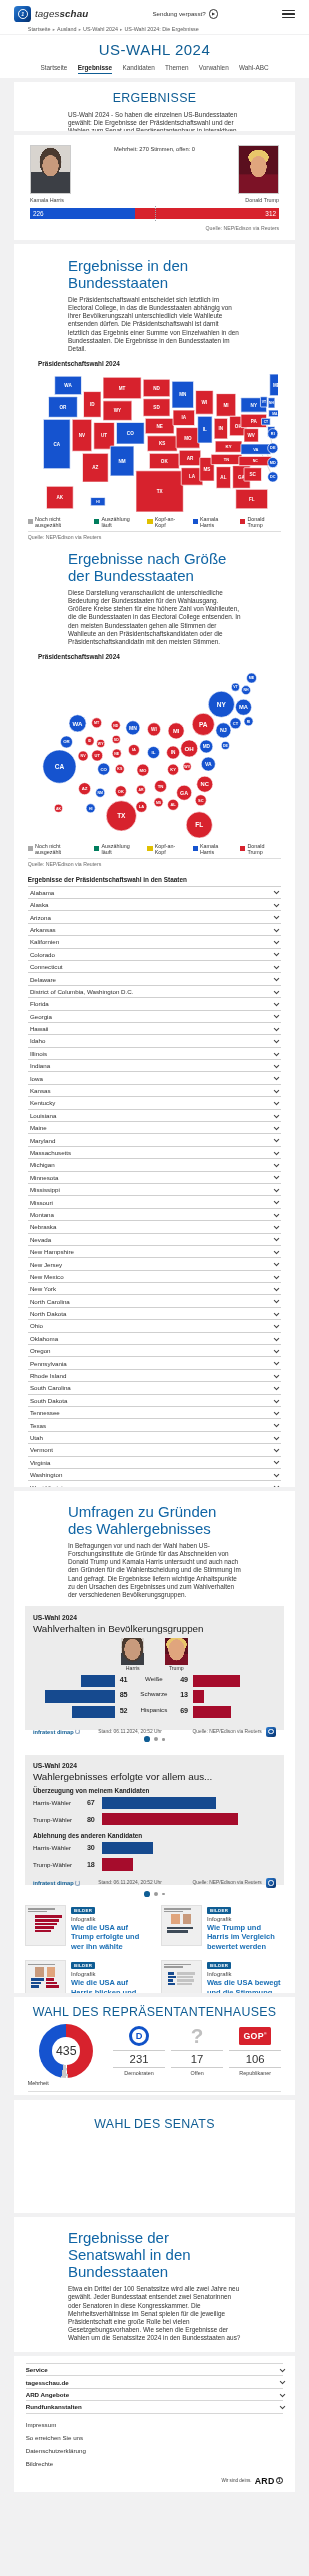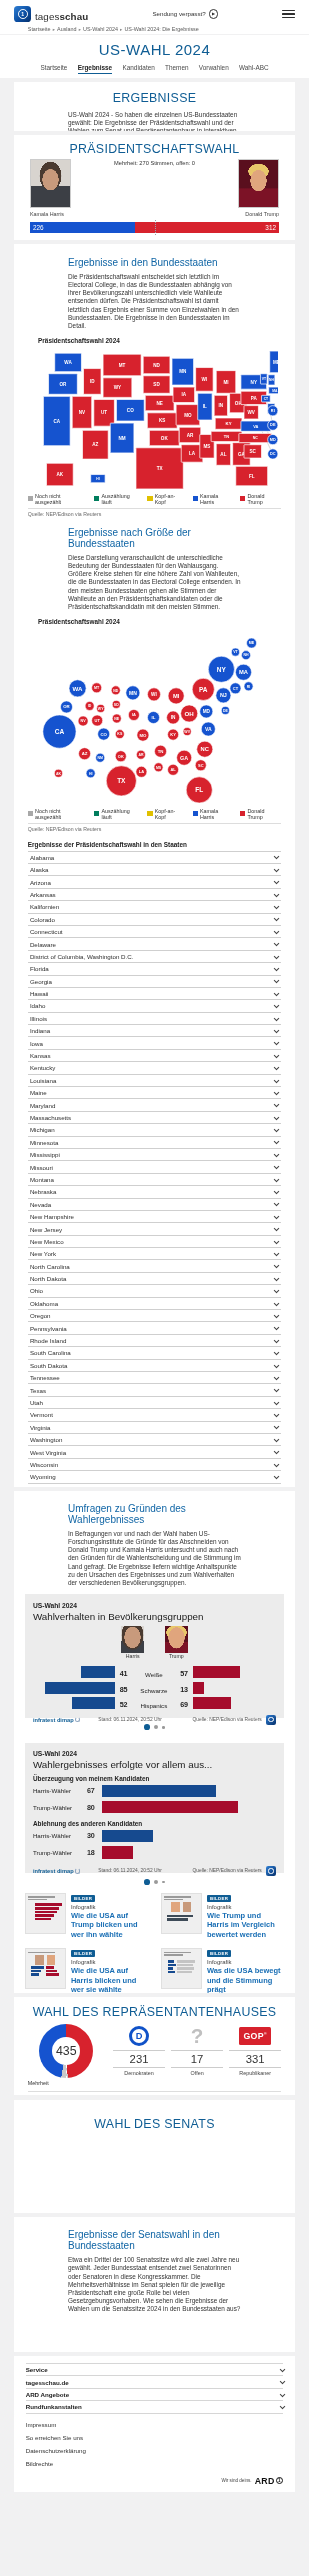--- a/index.html
+++ b/index.html
@@ -2,21 +2,21 @@
 <html lang="de" style="font-size:8.2px"><head>
 <meta charset="utf-8">
 <style>
   * { margin:0; padding:0; box-sizing:border-box; }
   html,body { width:309px; }
   body { font-family:"Liberation Sans","DejaVu Sans",sans-serif; background:#f1f1f2; color:#2b2b2b; }
 
   
   .site-header { background:#fff; padding:3.6px 14.4px 0 14.4px; height:34px; }
   .hdr-row { display:flex; align-items:center; height:20.6px; }
-  .brand { display:flex; align-items:flex-end; gap:4.1px; flex:0 0 auto; }
+  .brand { display:flex; align-items:center; gap:4.1px; flex:0 0 auto;font-style:italic; }
   .brand-logo { width:16.5px; height:16.5px; border-radius:3.6px;
      background:linear-gradient(135deg,#2f7fd4 0%,#0b4ea2 55%,#06306b 100%);
      display:flex; align-items:center; justify-content:center; }
   .brand-logo .ring { width:9.8px; height:9.8px; border-radius:50%; border:1.3px solid #fff;
      display:flex; align-items:center; justify-content:center; color:#fff; font-size:5.2px; font-weight:bold; }
   .brand-word { font-size:9.8px; color:#2e2e2e; letter-spacing:0.1px; }
   .brand-word b { font-weight:700; }
   .hdr-center { flex:1; display:flex; align-items:center; justify-content:center; gap:3.1px; color:#333; font-size:6.2px; }
   .play-icon { width:9.3px; height:9.3px; border:0.8px solid #333; border-radius:50%; display:inline-flex; align-items:center; justify-content:center; font-size:4.1px; color:#333; }
   .burger { width:12.4px; display:flex; flex-direction:column; gap:2.1px; cursor:pointer; }
@@ -30,21 +30,21 @@
   .tab-list { margin-top:6.2px; display:flex; justify-content:center; gap:10.3px; font-size:6.4px; color:#4a4a4a; }
   .tab { padding-bottom:2.1px; cursor:pointer; }
   .tab-active { color:#222; font-weight:700; border-bottom:1.5px solid #0f5d94; }
 
   
   main { padding:0 14.4px; }
   .card { background:#fff; margin-top:4.1px; overflow:hidden; }
   .sec-heading { color:#0f5d94; font-size:12.4px; font-weight:300; letter-spacing:0.3px; text-align:center; }
   .body-col { width:173px; margin:0 auto; text-align:left; }
   .body-col p, .card p.body-text { font-size:6.4px; line-height:8.2px; color:#333; }
-  h3.sub-heading { color:#1065a5; font-size:10px; font-weight:500; margin-bottom:5.2px; }
+  h3.sub-heading { color:#1065a5; font-size:15px; font-weight:500; margin-bottom:5.2px; }
   .chart-label { font-size:6.4px; font-weight:700; color:#222; margin:7.2px 0 3.1px 10.3px; }
   .source-row { font-size:5.2px; color:#6b6b6b; border-top:0.5px solid #ddd; padding-top:2.6px; margin-top:3.1px; }
   .source-right { text-align:right; }
 
   
   .card-ergebnisse { height:49px; padding-top:9.3px; }
   .card-ergebnisse .body-col { margin-top:5.2px; }
 
   
   .card-praesident { height:105px; padding:7.2px 15.5px 0 15.5px; }
@@ -84,21 +84,21 @@
 
   
   .card-umfragen { height:502px; padding:11.3px 10.3px 0 10.3px; }
   .ig-card { background:#ececec; padding:7.2px 8.2px 5.2px 8.2px; margin-top:7.2px; }
   .ig-kicker { font-size:6.7px; font-weight:700; color:#222; }
   .ig-title { font-size:9.8px; color:#222; margin-top:2.1px; font-weight:400; }
   .ig-photos { display:flex; justify-content:center; gap:20.6px; margin-top:4.1px; }
   .ig-photo-wrap { text-align:center; font-size:5.2px; color:#333; }
   .ig-photo { width:23px; height:27px; }
   .ig-chart { margin-top:4.1px; }
-  .ig-row { display:flex; align-items:flex-end; height:15.5px; }
+  .ig-row { display:flex; align-items:flex-start; height:15.5px; }
   .ig-bar-left { width:82px; display:flex; justify-content:flex-end; }
   .ig-bar-right { width:82px; }
   .ig-bar { height:12.4px; }
   .ig-val { width:17.5px; font-size:7.2px; font-weight:700; color:#222; text-align:center; }
   .ig-cat { width:43px; font-size:6.2px; color:#222; text-align:center; }
   .ig-footer { display:flex; align-items:center; font-size:4.9px; color:#555; margin-top:5.2px; }
   .ig-brand { color:#0f5d94; font-weight:700; font-size:5.7px; display:flex; align-items:center; gap:1.5px; }
   .ig-arc { width:5.2px; height:5.2px; border:1px solid #8fa6c0; border-top-color:transparent; border-radius:50%; display:inline-block; }
   .ig-stand { flex:1; text-align:center; }
   .ig-src { width:82px; text-align:right; }
@@ -212,21 +212,20 @@
 <main>
 
   <section class="card card-ergebnisse">
     <div class="sec-heading">ERGEBNISSE</div>
     <div class="body-col">
         <p>US-Wahl 2024 - So haben die einzelnen US-Bundesstaaten gewählt: Die Ergebnisse der Präsidentschaftswahl und der Wahlen zum Senat und Repräsentantenhaus in interaktiven Grafiken.</p>
       </div>
   </section>
 
   <section class="card card-praesident">
-    <div class="sec-heading">PRÄSIDENTSCHAFTSWAHL</div>
     <div class="pw-row">
       <div class="pw-side">
         <div class="photo photo-harris"></div>
         <div class="pw-name">Kamala Harris</div>
       </div>
       <div class="pw-center">Mehrheit: 270 Stimmen, offen: 0</div>
       <div class="pw-side">
         <div class="photo photo-trump"></div>
         <div class="pw-name pw-name-right">Donald Trump</div>
       </div>
@@ -740,21 +739,21 @@
             <div>Trump</div>
           </div>
       </div>
       <div class="ig-chart" id="ig1-chart">
           <div class="ig-row">
             <div class="ig-bar-left">
               <div class="ig-bar" style="width: 34px; background: rgb(22, 74, 143);"></div>
             </div>
             <div class="ig-val">41</div>
             <div class="ig-cat">Weiße</div>
-            <div class="ig-val">57</div>
+            <div class="ig-val">49</div>
             <div class="ig-bar-right">
               <div class="ig-bar" style="width: 47px; background: rgb(166, 12, 44);"></div>
             </div>
           </div>
           <div class="ig-row">
             <div class="ig-bar-left">
               <div class="ig-bar" style="width: 70px; background: rgb(22, 74, 143);"></div>
             </div>
             <div class="ig-val">85</div>
             <div class="ig-cat">Schwarze</div>
@@ -847,21 +846,21 @@
             <div class="mini-bar" style="width:27px;"></div>
               <div class="mini-bar" style="width:24px;"></div>
             <div class="mini-bar" style="width:21.6px;"></div>
               <div class="mini-bar" style="width:18.5px;"></div>
             <div class="mini-bar" style="width:15.5px;"></div>
           </div>
         </div>
         <div class="teaser-info">
           <span class="badge">BILDER</span>
           <div class="teaser-kicker">Infografik</div>
-          <div class="teaser-title">Wie die USA auf Trump blicken und wer ihn wählte</div>
+          <div class="teaser-title">Wie die USA auf Trump erfolgte und wer ihn wählte</div>
         </div>
       </div>
       <div class="teaser">
         <div class="thumb">
           <div class="tl"></div>
             <div class="tl tl2"></div>
           <div class="mini-photos">
               <div class="mini-photo photo-trump"></div>
               <div class="mini-photo photo-harris"></div>
             </div>
@@ -956,21 +955,21 @@
           <div class="stat-logo">
               <div class="q-mark">?</div>
             </div>
           <div class="stat-num">17</div>
           <div class="stat-label">Offen</div>
         </div>
         <div class="stat-col">
           <div class="stat-logo">
               <div class="gop-logo"><span>GOP</span><sup>®</sup></div>
             </div>
-          <div class="stat-num">331</div>
+          <div class="stat-num">106</div>
           <div class="stat-label">Republikaner</div>
         </div>
       </div>
     </div>
     <div class="years-row" style="border-top:0.5px solid #ddd; padding-top:3.1px;">
       <span id="years" style="display:flex; gap:3.1px;">
           <span class="year-btn year-active">2024</span>
           <span class="year-btn">2022</span>
           <span class="year-btn">2020</span>
           <span class="year-btn">2018</span>

